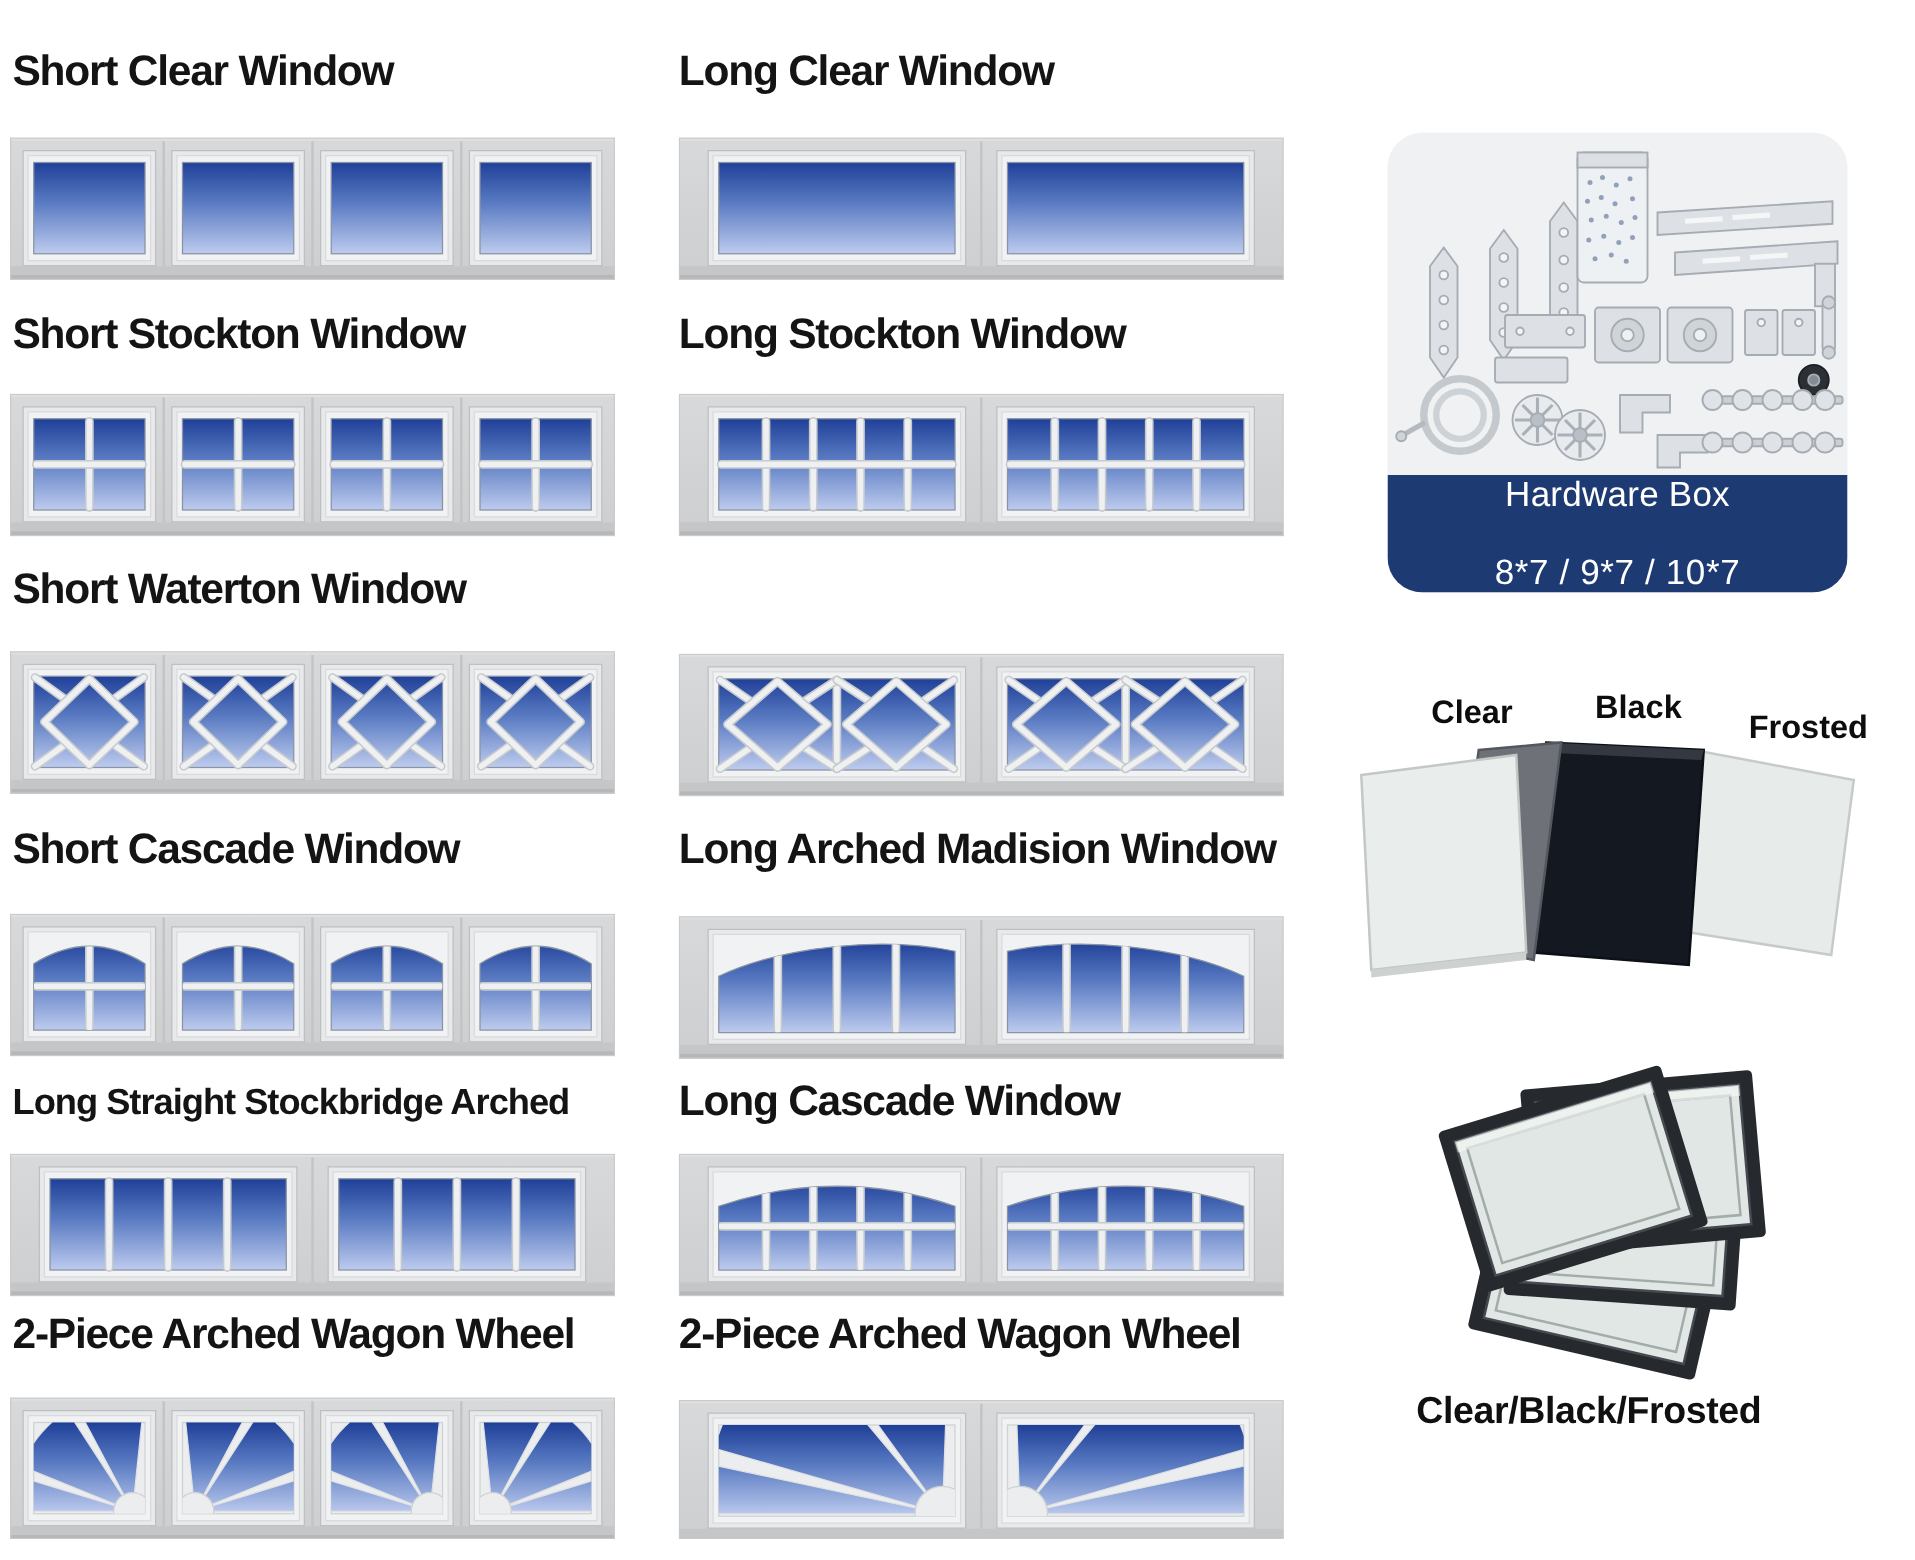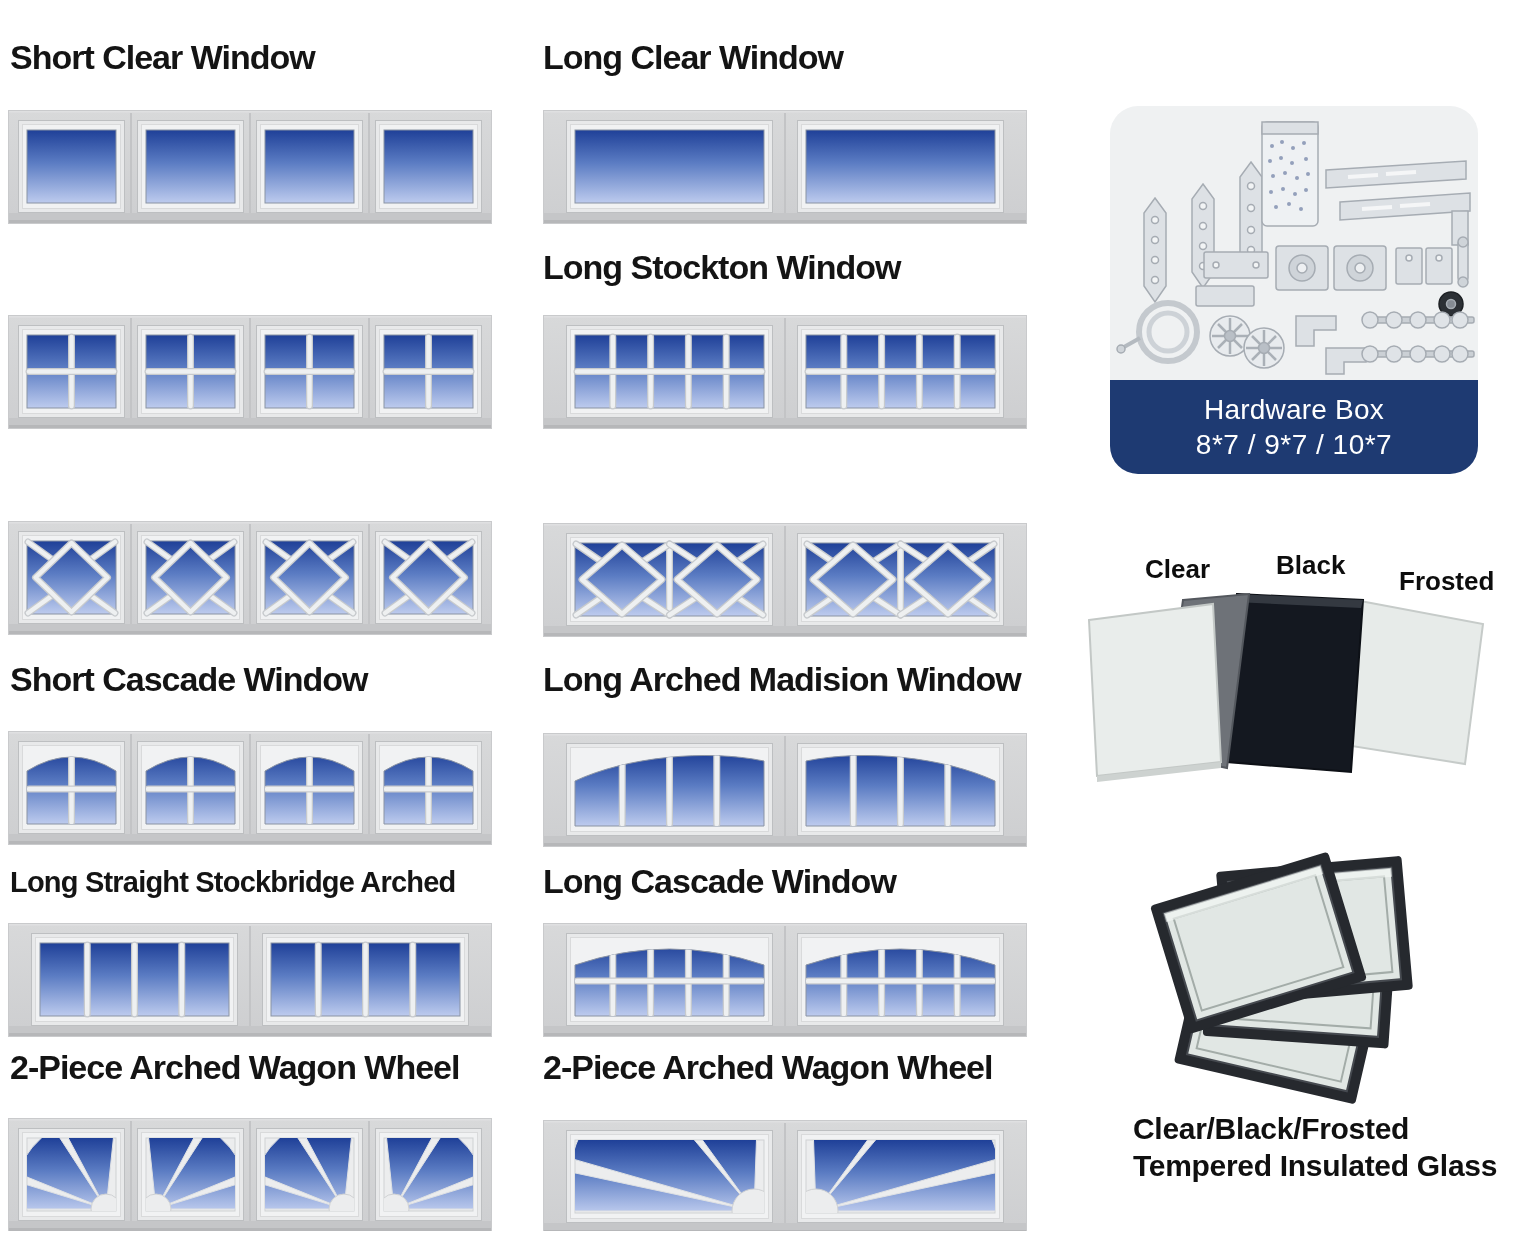--- a/index.html
+++ b/index.html
@@ -6,21 +6,21 @@
   body{font-family:"Liberation Sans","DejaVu Sans",sans-serif;}
   .canvas{position:relative;width:1532px;height:1231px;background:#ffffff;overflow:hidden;}
   .title{position:absolute;font-size:34px;font-weight:700;letter-spacing:-1px;color:#141414;white-space:nowrap;}
   .title.small{font-size:29px;letter-spacing:-0.8px;}
   .panel{position:absolute;width:484px;height:114px;}
   .panel svg{display:block;width:484px;height:114px;}
 
   .hw-card{position:absolute;left:1110px;top:106px;width:368px;height:368px;border-radius:28px;background:#eff1f2;overflow:hidden;}
   .hw-top{position:absolute;left:0;top:0;width:368px;height:278px;}
   .hw-band{position:absolute;left:0;bottom:0;width:368px;height:94px;background:#1e3a72;color:#ffffff;
-           display:flex;flex-direction:column;align-items:center;justify-content:center;gap:3px;}
+           display:flex;flex-direction:column;align-items:center;justify-content:space-between;gap:3px;}
   .hw-band .l1{font-size:28px;font-weight:400;letter-spacing:0.2px;}
   .hw-band .l2{font-size:28px;font-weight:400;letter-spacing:0.5px;}
 
   .samples{position:absolute;left:1087px;top:542px;width:412px;height:246px;}
   .samples .lbl{position:absolute;font-size:26px;font-weight:700;color:#0d0d0d;white-space:nowrap;margin-left:20px;}
   .lbl.c1{left:38px;top:12px;}
   .lbl.c2{left:169px;top:8px;}
   .lbl.c3{left:292px;top:24px;}
   .samples svg{position:absolute;left:0;top:44px;width:410px;height:200px;}
 
@@ -73,20 +73,21 @@
           <rect x="9" y="20" width="89" height="73" fill="url(#glassGrad)" stroke="#8a93a3"></rect>
         </g>
         <g transform="translate(367,0)">
           <rect x="0.5" y="10.5" width="106" height="92" fill="#e8e9ea" stroke="#bdbfc1"></rect>
           <rect x="4.5" y="14.5" width="98" height="84" fill="#f1f2f3" stroke="#d9dadb"></rect>
           <rect x="9" y="20" width="89" height="73" fill="url(#glassGrad)" stroke="#8a93a3"></rect>
         </g>
       </svg>
     </div>
 
+  <div class="title" style="left:10px;top:248px">Short Stockton Window</div>
   <div class="panel" style="left:8px;top:315px">
       <svg viewBox="0 0 484 114" xmlns="http://www.w3.org/2000/svg">
         <rect width="484" height="114" fill="url(#panelGrad)"></rect>
         <rect width="484" height="2.5" fill="#dfe0e1"></rect>
         <rect y="103" width="484" height="7" fill="#c5c6c8"></rect>
         <rect y="110" width="484" height="4" fill="#b6b7b9"></rect>
         <rect x="0.5" y="0.5" width="483" height="113" fill="none" stroke="#c9cacc"></rect>
         <line x1="123" y1="3" x2="123" y2="103" stroke="#c3c4c6" stroke-width="2"></line>
         <line x1="242" y1="3" x2="242" y2="103" stroke="#c3c4c6" stroke-width="2"></line>
         <line x1="361" y1="3" x2="361" y2="103" stroke="#c3c4c6" stroke-width="2"></line>
@@ -122,20 +123,21 @@
           <rect x="4.5" y="14.5" width="98" height="84" fill="#f1f2f3" stroke="#d9dadb"></rect>
           <rect x="9" y="20" width="89" height="73" fill="url(#glassGrad)" stroke="#8a93a3"></rect>
           <path d="M53.5,22 L53.5,91" fill="none" stroke="#c7cacd" stroke-width="7" stroke-linejoin="round" stroke-linecap="round"></path>
           <path d="M53.5,22 L53.5,91" fill="none" stroke="#eef0f1" stroke-width="4.5" stroke-linejoin="round" stroke-linecap="round"></path>
           <path d="M11,56.5 L96,56.5" fill="none" stroke="#c7cacd" stroke-width="7" stroke-linejoin="round" stroke-linecap="round"></path>
           <path d="M11,56.5 L96,56.5" fill="none" stroke="#eef0f1" stroke-width="4.5" stroke-linejoin="round" stroke-linecap="round"></path>
         </g>
       </svg>
     </div>
 
+  <div class="title" style="left:10px;top:452px">Short Waterton Window</div>
   <div class="panel" style="left:8px;top:521px">
       <svg viewBox="0 0 484 114" xmlns="http://www.w3.org/2000/svg">
         <rect width="484" height="114" fill="url(#panelGrad)"></rect>
         <rect width="484" height="2.5" fill="#dfe0e1"></rect>
         <rect y="103" width="484" height="7" fill="#c5c6c8"></rect>
         <rect y="110" width="484" height="4" fill="#b6b7b9"></rect>
         <rect x="0.5" y="0.5" width="483" height="113" fill="none" stroke="#c9cacc"></rect>
         <line x1="123" y1="3" x2="123" y2="103" stroke="#c3c4c6" stroke-width="2"></line>
         <line x1="242" y1="3" x2="242" y2="103" stroke="#c3c4c6" stroke-width="2"></line>
         <line x1="361" y1="3" x2="361" y2="103" stroke="#c3c4c6" stroke-width="2"></line>
@@ -838,16 +840,15 @@
       </g>
     </defs>
     <use href="#igu" transform="translate(84,86) rotate(13)"></use>
     <use href="#igu" transform="translate(92,56) rotate(4)"></use>
     <use href="#igu" transform="translate(96,26) rotate(-5)"></use>
     <use href="#igu" transform="translate(30,60) rotate(-17)"></use>
   </svg>
 
   <div class="caption">
     <div>Clear/Black/Frosted</div>
-    <div>Tempered Insulated Glass</div>
   </div>
 
 </div>
 
 </body></html>

